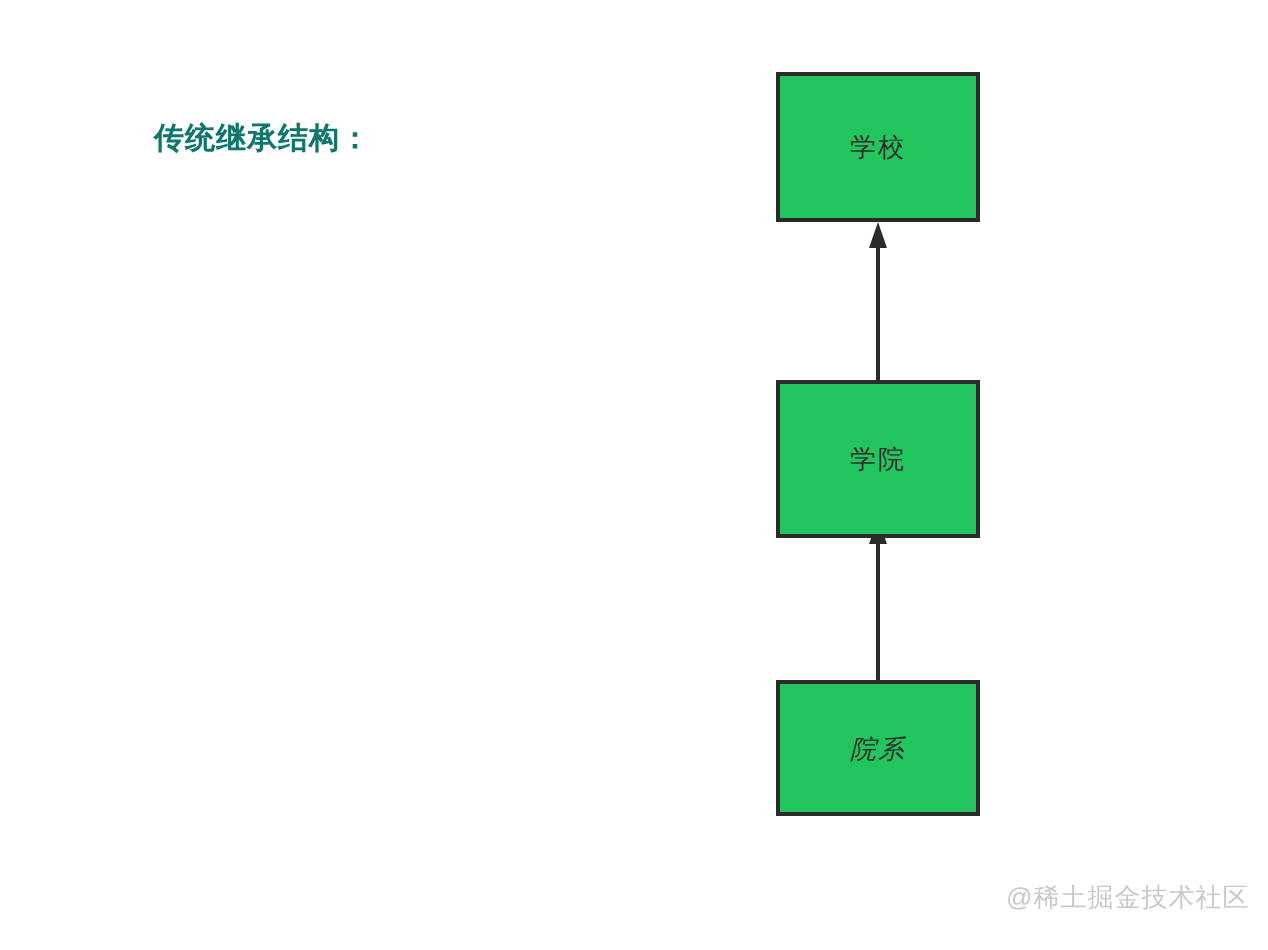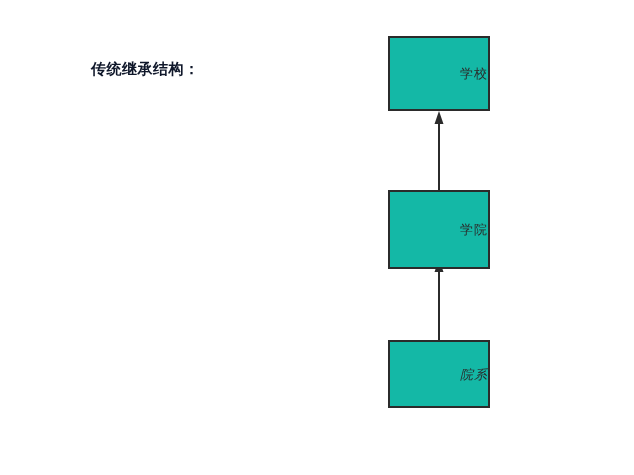--- a/index.html
+++ b/index.html
@@ -14,36 +14,36 @@
     overflow: hidden;
   }
   #canvas {
     position: relative;
     width: 634px;
     height: 475px;
     background: #ffffff;
   }
   .caption {
     position: absolute;
-    left: 91px;
+    left: 77px;
     top: 60px;
     font-size: 15px;
     font-weight: bold;
-    color: #0f172a;
+    color: #0f766e;
     letter-spacing: 0.5px;
     white-space: nowrap;
   }
   .node {
     position: absolute;
     box-sizing: border-box;
     border: 2px solid #2b2b2b;
-    background: #14b8a6;
+    background: #22c55e;
     display: flex;
     align-items: center;
-    justify-content: flex-end;
+    justify-content: center;
   }
   .node-label {
     font-size: 13px;
     color: #2b2b2b;
     letter-spacing: 1px;
     line-height: 1;
   }
   #node-school {
     left: 388px;
     top: 36px;
@@ -104,14 +104,15 @@
   </div>
 
   <div class="node" id="node-college">
     <span class="node-label">学院</span>
   </div>
 
   <div class="node" id="node-department">
     <span class="node-label">院系</span>
   </div>
 
+  <div class="watermark">@稀土掘金技术社区</div>
 
 </div>
 
 </body></html>

